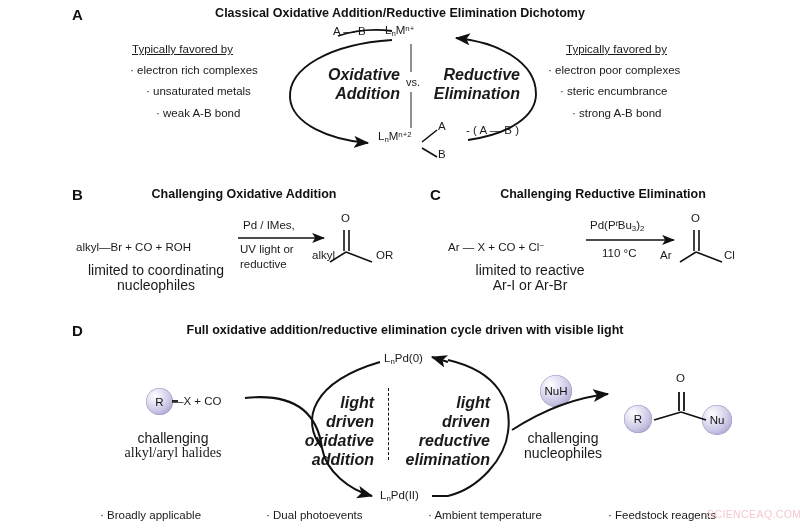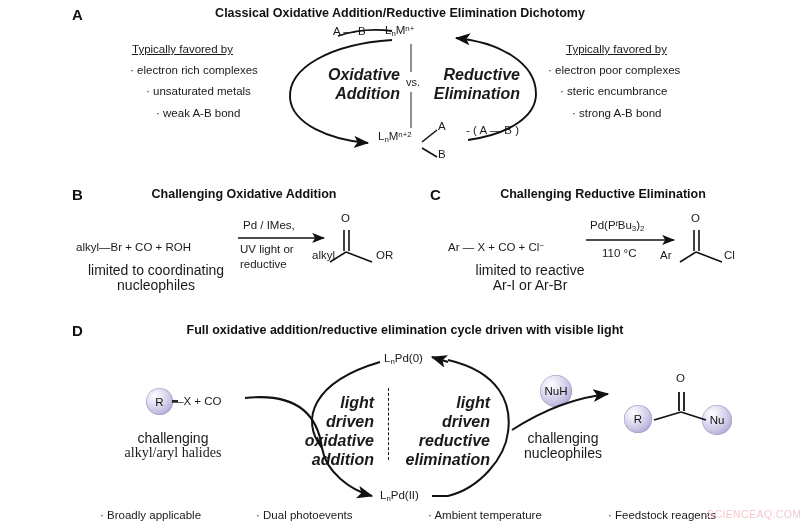--- a/index.html
+++ b/index.html
@@ -196,21 +196,21 @@
   <span>R</span>
 </div>
 <div class="abs sphere" style="left:702px;top:405px;width:30px;height:30px;">
   <span>Nu</span>
 </div>
 
 <div class="abs txt" style="left:100px;top:509px;">
   <span>·</span>
   <span>Broadly applicable</span>
 </div>
-<div class="abs txt" style="left:256px;top:509px;">
+<div class="abs txt" style="left:266px;top:509px;">
   <span>·</span>
   <span>Dual photoevents</span>
 </div>
 <div class="abs txt" style="left:428px;top:509px;">
   <span>·</span>
   <span>Ambient temperature</span>
 </div>
 <div class="abs txt" style="left:600px;top:509px;margin-left:8px;">
   <span>·</span>
   <span>Feedstock reagents</span>

